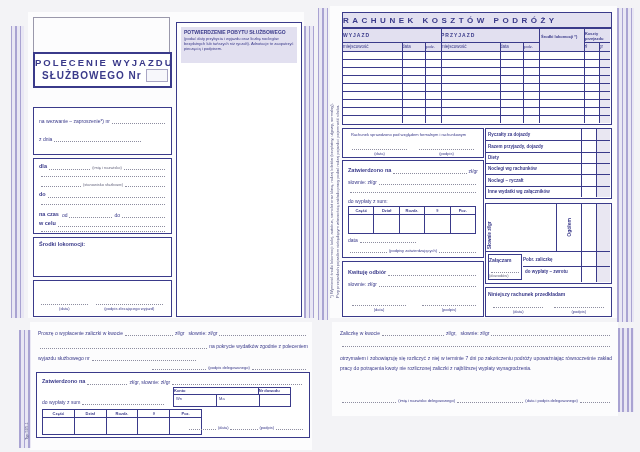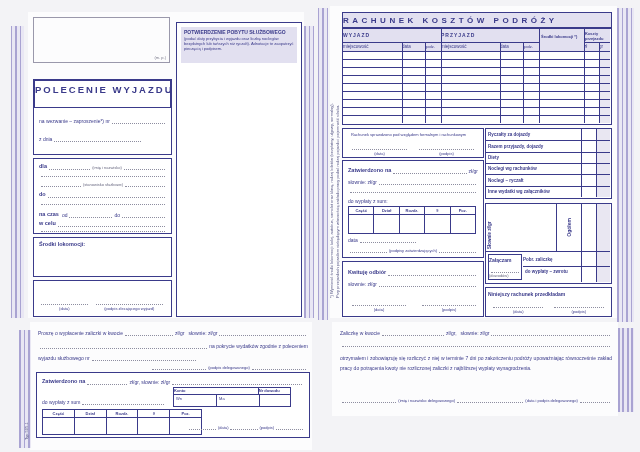--- a/index.html
+++ b/index.html
@@ -56,22 +56,26 @@
   <span class="abs f4" style="right:3px;bottom:2px;color:#78788a">(m. p.)</span>
 </div>
 
 <div class="box" style="left:176px;top:22px;width:126px;height:295px">
   <div class="abs" style="left:4px;top:4px;width:116px;height:36px;background:var(--fill);padding:2px 3px">
     <div class="b" style="font-size:5px;line-height:6px">POTWIERDZENIE POBYTU SŁUŻBOWEGO</div>
     <div class="f4" style="margin-top:1px">(podać daty przybycia i wyjazdu oraz liczbę noclegów bezpłatnych lub tańszych niż ryczałt). Adnotacje te zaopatrzyć pieczęcią i podpisem.</div>
   </div>
 </div>
 
-<div class="box b2" style="left:33px;top:79px;width:139px;height:36px">
+<div class="box b2" style="left:33px;top:52px;width:139px;height:36px">
   <div class="abs b f95 c nw" style="left:0;top:3px;width:133px;letter-spacing:2px">POLECENIE WYJAZDU</div>
+  <div class="abs" style="left:7px;top:15px;width:126px;display:flex;align-items:center;gap:4px">
+    <span class="b nw" style="font-size:10px;letter-spacing:1px">SŁUŻBOWEGO Nr</span>
+    <span style="display:inline-block;width:38px;height:13px;background:#f7f7fb;border:1px solid #a9a6c4"></span>
+  </div>
 </div>
 
 <div class="box b15" style="left:33px;top:107px;width:139px;height:48px">
   <div class="row" style="left:5px;top:10px;width:128px">
     <span class="f5 nw">na wezwanie – zaproszenie*) nr</span>
     <span class="dots"></span>
   </div>
   <div class="row" style="left:5px;top:28px;width:128px">
     <span class="f5 nw">z dnia</span>
     <span class="dots" style="margin-right:26px"></span>

